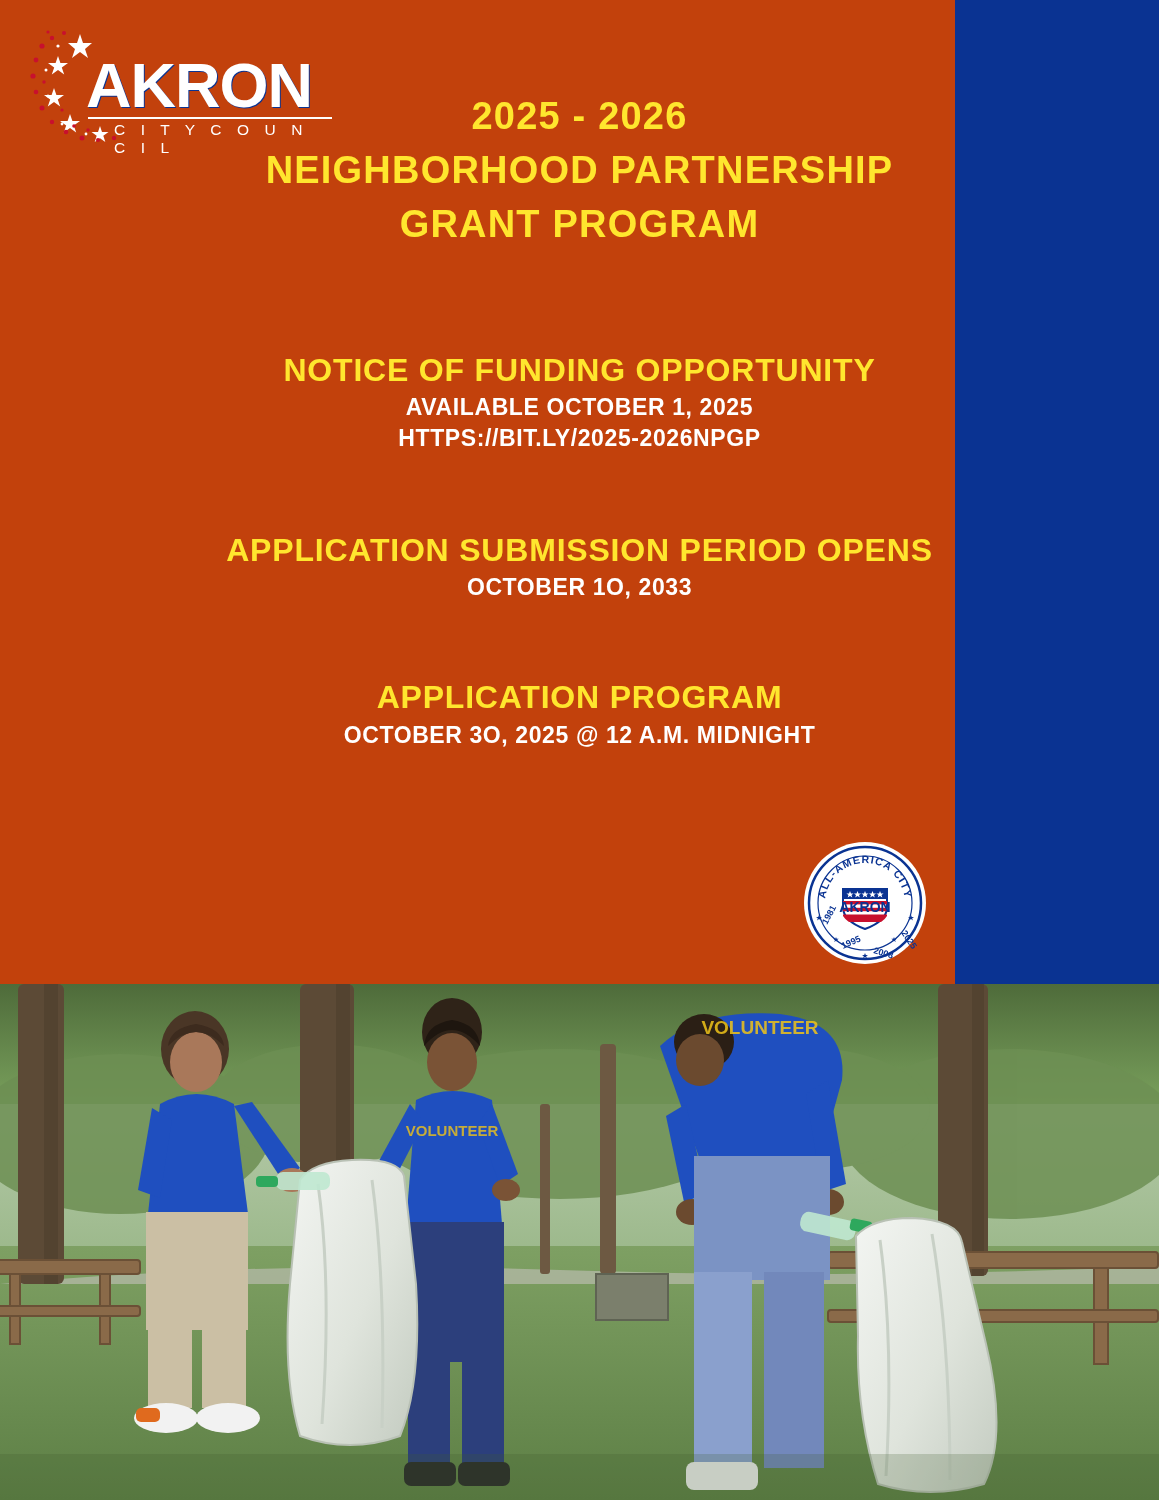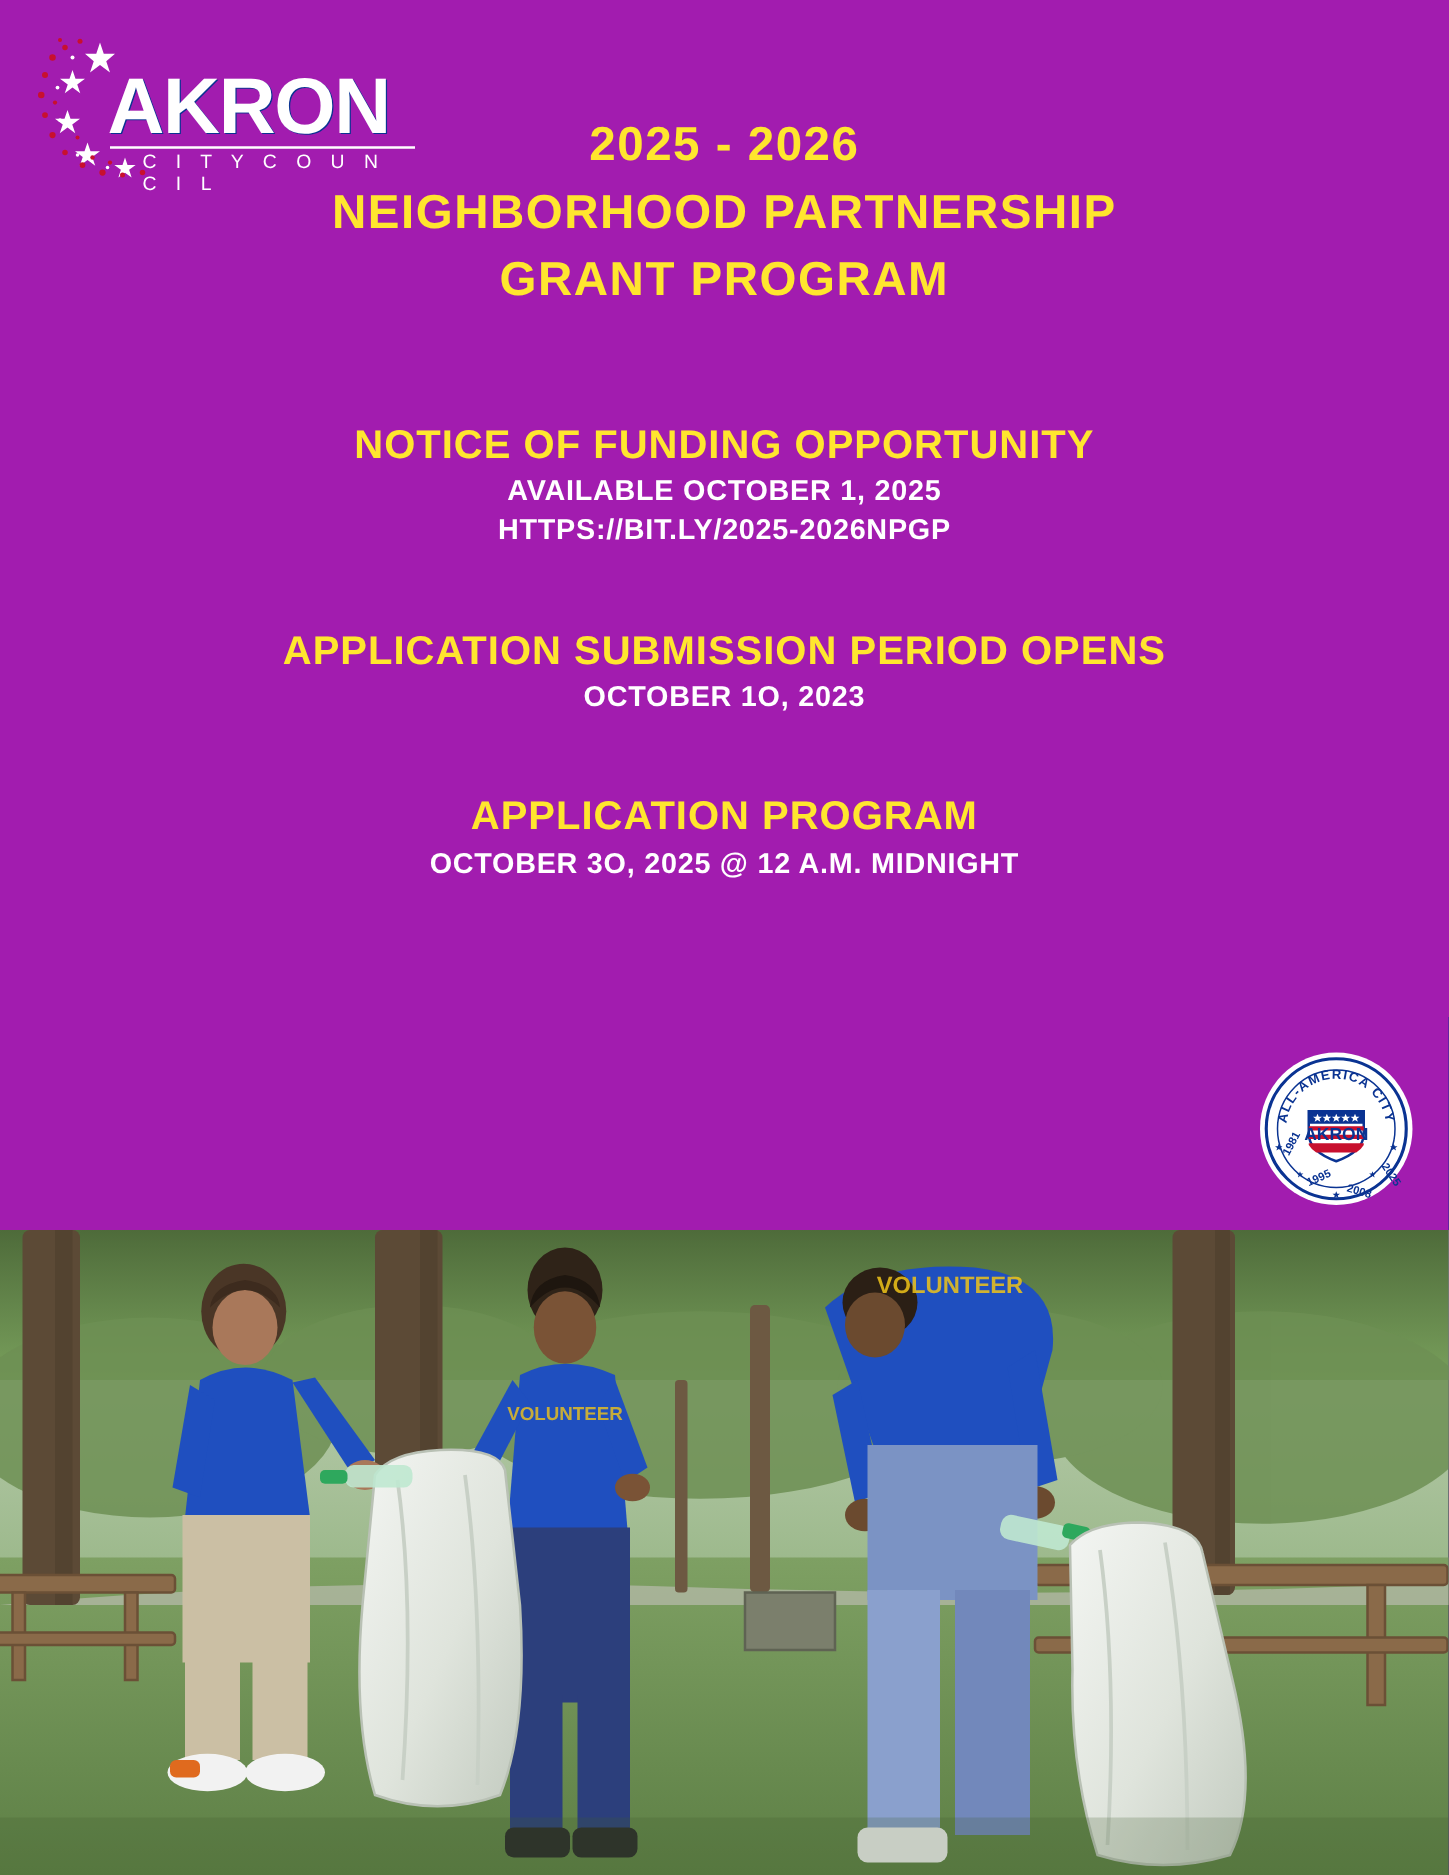--- a/index.html
+++ b/index.html
@@ -5,23 +5,23 @@
   * { box-sizing: border-box; margin: 0; padding: 0; }
   html, body {
     width: 1159px;
     height: 1500px;
     background: #0a3392;
     font-family: "Liberation Sans", sans-serif;
     overflow: hidden;
   }
   .poster {
     position: relative;
-    width: 1159px;
+    width: 955px;
     height: 1500px;
-    background: #a21caf;
+    background: #c2410c;
   }
 
   
   .logo-wrap {
     position: absolute;
     top: 22px;
     left: 28px;
     width: 300px;
     height: 125px;
   }
@@ -75,21 +75,21 @@
     line-height: 1.42;
   }
   .program-timeline {
     color: #ffffff;
     font-size: 44px;
     font-weight: bold;
     letter-spacing: 1.6px;
     margin-top: 72px;
   }
 
-  .section { margin-top: 0; }
+  .section { margin-top: 15px; }
   .section-head {
     color: #ffe62e;
     font-size: 32px;
     font-weight: bold;
     letter-spacing: 0.8px;
     line-height: 1.35;
   }
   .section-line {
     color: #ffffff;
     font-size: 23px;
@@ -177,21 +177,21 @@
     <div class="gap-1"></div>
     <div class="section">
       <div class="section-head">NOTICE OF FUNDING OPPORTUNITY</div>
       <div class="section-line">AVAILABLE OCTOBER 1, 2025</div>
       <div class="section-line">HTTPS://BIT.LY/2025-2026NPGP</div>
     </div>
 
     <div class="gap-2"></div>
     <div class="section">
       <div class="section-head">APPLICATION SUBMISSION PERIOD OPENS</div>
-      <div class="section-line">OCTOBER 1O, 2023</div>
+      <div class="section-line">OCTOBER 1O, 2033</div>
     </div>
 
     <div class="gap-3"></div>
     <div class="section">
       <div class="section-head">APPLICATION PROGRAM</div>
       <div class="section-line">OCTOBER 3O, 2025 @ 12 A.M. MIDNIGHT</div>
     </div>
   </div>
 
   <svg class="seal" viewBox="0 0 124 124">

